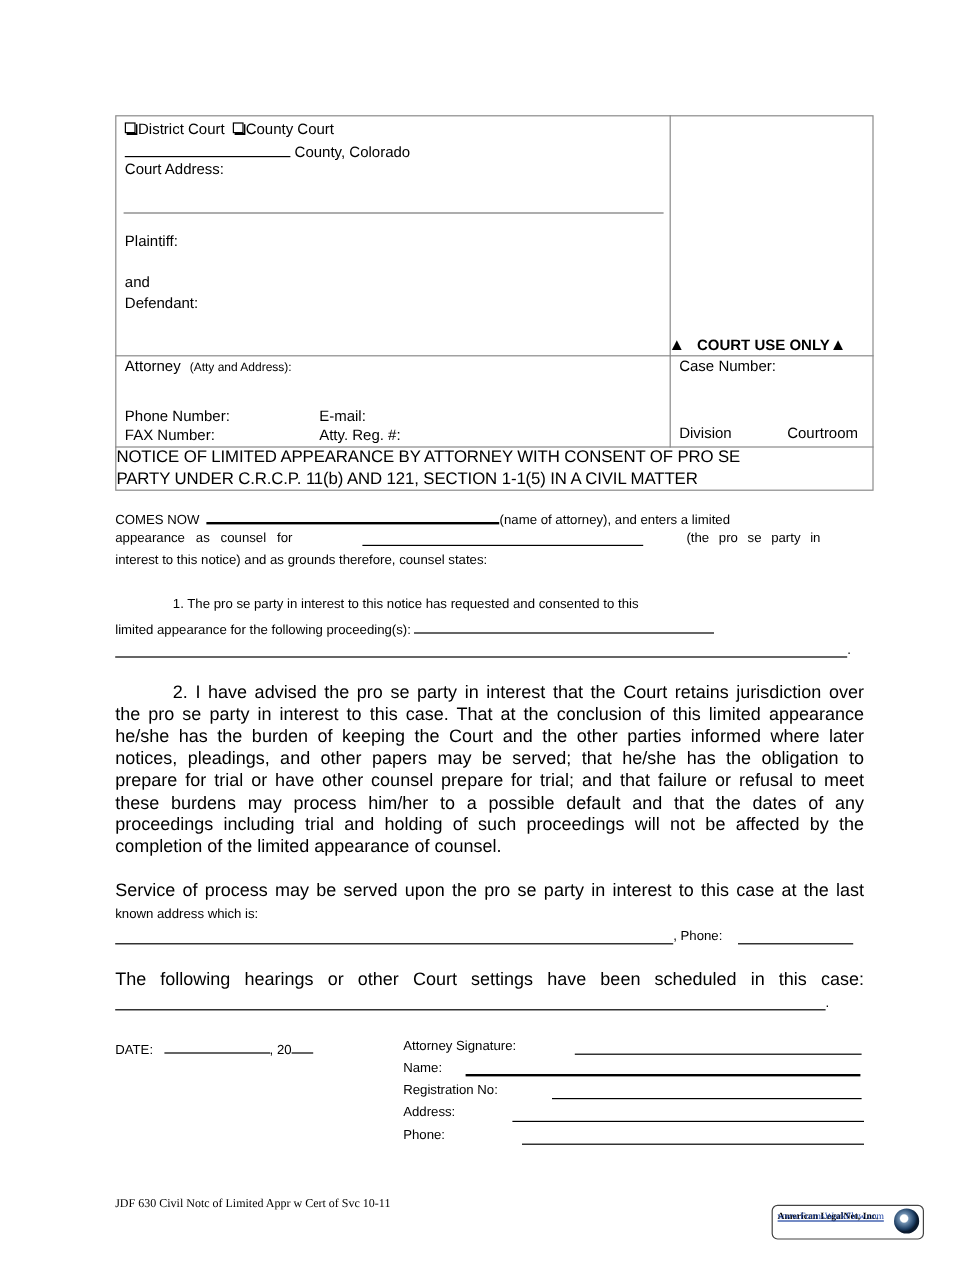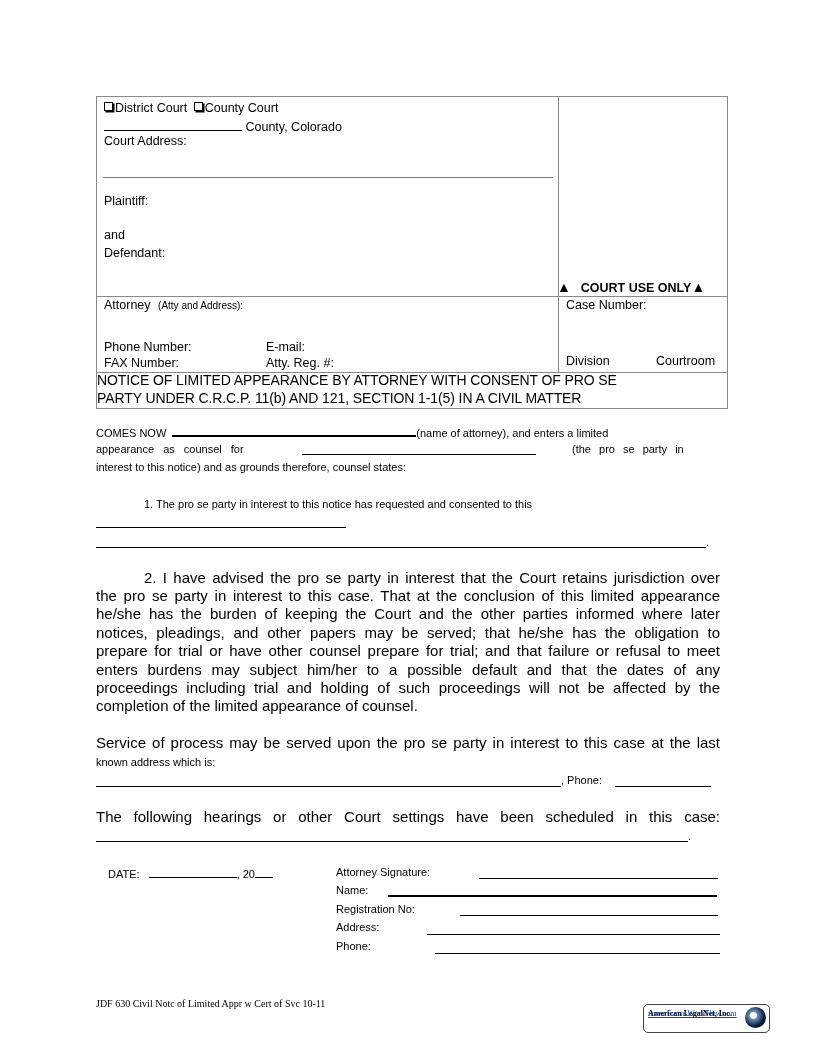--- a/index.html
+++ b/index.html
@@ -83,45 +83,46 @@
 </div>
 <div class="abs body" style="left:96px; top:440px;">
   <span style="word-spacing:6px;">appearance as counsel for</span>
 </div>
 <div class="abs" style="left:302px; top:440px; width:234px; height:14px; border-bottom:1px solid #000;"></div>
 <div class="abs body" style="left:572px; top:440px; word-spacing:5px;">(the pro se party in</div>
 <div class="abs body" style="left:96px; top:458px;">interest to this notice) and as grounds therefore, counsel states:</div>
 
 <div class="abs body" style="left:144px; top:495px;">1. The pro se party in interest to this notice has requested and consented to this</div>
 <div class="abs body" style="left:96px; top:513px;">
+  <span>limited appearance for the following proceeding(s):</span>
   <span class="blank" style="width:250px;"></span>
 </div>
 <div class="abs" style="left:96px; top:533px; width:610px; height:14px; border-bottom:1px solid #000;"></div>
 <div class="abs body" style="left:706px; top:533px;">.</div>
 
 <div class="just" style="top:569px; text-indent:48px;">2. I have advised the pro se party in interest that the Court retains jurisdiction over</div>
 <div class="just" style="top:587px;">the pro se party in interest to this case.  That at the conclusion of this limited appearance</div>
 <div class="just" style="top:605px;">he/she has the burden of keeping the Court and the other parties informed where later</div>
 <div class="just" style="top:624px;">notices, pleadings, and other papers may be served; that he/she has the obligation to</div>
 <div class="just" style="top:642px;">prepare for trial or have other counsel prepare for trial; and that failure or refusal to meet</div>
-<div class="just" style="top:661px;">enters burdens may subject him/her to a possible default and that the dates of any</div>
+<div class="just" style="top:661px;">these burdens may process him/her to a possible default and that the dates of any</div>
 <div class="just" style="top:679px;">proceedings including trial and holding of such proceedings will not be affected by the</div>
 <div class="just last" style="top:697px;">completion of the limited appearance of counsel.</div>
 
 <div class="just" style="top:734px;">Service of process may be served upon the pro se party in interest to this case at the last</div>
 <div class="abs body" style="left:96px; top:753px;">known address which is:</div>
 <div class="abs" style="left:96px; top:772px; width:465px; height:14px; border-bottom:1px solid #000;"></div>
 <div class="abs body" style="left:561px; top:771px;">, Phone:</div>
 <div class="abs" style="left:615px; top:772px; width:96px; height:14px; border-bottom:1px solid #000;"></div>
 
 <div class="just" style="top:808px;">The following hearings or other Court settings have been scheduled in this case:</div>
 <div class="abs" style="left:96px; top:827px; width:592px; height:14px; border-bottom:1px solid #000;"></div>
 <div class="abs body" style="left:688px; top:827px;">.</div>
 
-<div class="abs body" style="left:108px; top:863px;">
+<div class="abs body" style="left:96px; top:863px;">
   <span>DATE:</span>
   <span class="blank" style="width:88px; margin-left:6px;"></span><span>, 20</span><span class="blank" style="width:18px;"></span>
 </div>
 
 <div class="abs body" style="left:336px; top:863px;">Attorney Signature:</div>
 <div class="abs" style="left:479px; top:863px; width:239px; height:15px; border-bottom:1px solid #000;"></div>
 
 <div class="abs body" style="left:336px; top:881px;">Name:</div>
 <div class="abs" style="left:388px; top:881px; width:329px; height:14px; border-bottom:2px solid #000;"></div>
 

